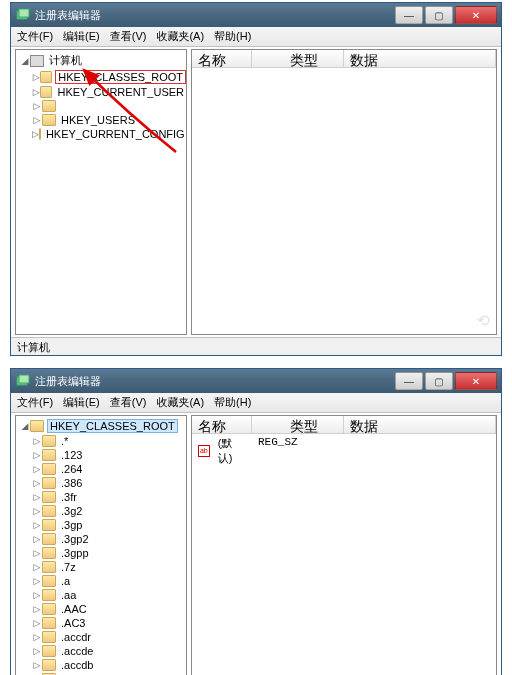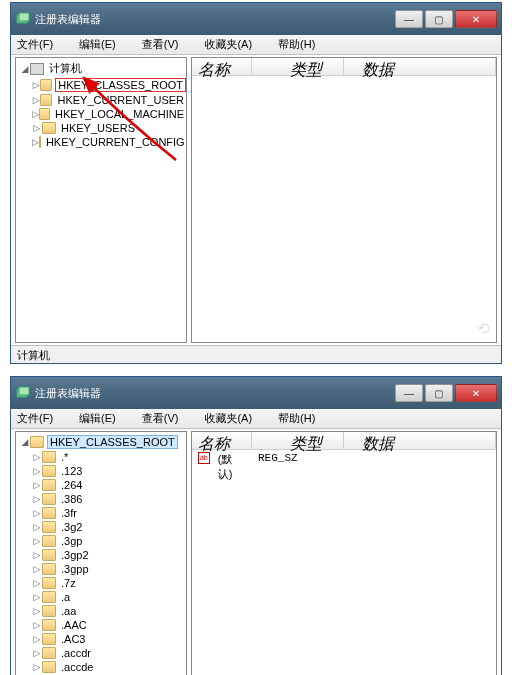--- a/index.html
+++ b/index.html
@@ -1,38 +1,38 @@
 <!DOCTYPE html>
 <html><head>
 <meta charset="utf-8">
 <style>
 *{box-sizing:border-box;margin:0;padding:0;font-family:"Microsoft YaHei",Tahoma,sans-serif;font-size:11px;}
 body{background:#fff;width:512px;}
 .window{border:1px solid #2b5a8a;margin:2px 10px 8px 10px;background:#fff;position:relative;}
-.titlebar{height:32px;background:linear-gradient(to bottom,#5d7a94 0%,#4a6780 50%,#3d5a73 100%);display:flex;align-items:center;padding:0 4px;color:#fff;position:relative;}
+.titlebar{height:24px;background:linear-gradient(to bottom,#5d7a94 0%,#4a6780 50%,#3d5a73 100%);display:flex;align-items:center;padding:0 4px;color:#fff;position:relative;}
 .titlebar .icon{width:16px;height:16px;margin-right:4px;display:flex;align-items:center;justify-content:center;}
 .titlebar .title{flex:1;font-size:11px;}
 .winbtns{display:flex;gap:2px;}
 .winbtn{width:28px;height:18px;border:1px solid rgba(0,0,0,0.3);border-radius:2px;display:flex;align-items:center;justify-content:center;font-size:10px;color:#333;background:linear-gradient(to bottom,#f0f0f0,#d0d0d0);}
 .winbtn.close{background:linear-gradient(to bottom,#e97070,#c93030);color:#fff;width:42px;}
-.menubar{height:20px;background:linear-gradient(to bottom,#f5f5f5,#e8e8e8);display:flex;align-items:center;padding:0 6px;gap:26px;border-bottom:1px solid #c0c0c0;}
+.menubar{height:20px;background:linear-gradient(to bottom,#f5f5f5,#e8e8e8);display:flex;align-items:center;padding:0 6px;gap:10px;border-bottom:1px solid #c0c0c0;}
 .menubar span{color:#000;cursor:default;}
 .content{display:flex;height:290px;}
 .content.tall{height:305px;}
 .tree{width:172px;border:1px solid #888;margin:2px 2px 2px 4px;background:#fff;overflow:auto;padding:2px 0;position:relative;}
 .list{flex:1;border:1px solid #888;margin:2px 4px 2px 2px;background:#fff;display:flex;flex-direction:column;position:relative;overflow:hidden;}
 .list-header{display:flex;background:linear-gradient(to bottom,#fff,#ececec);border-bottom:1px solid #cfcfcf;height:18px;}
-.list-header div{padding:2px 6px;border-right:1px solid #d0d0d0;font-size:16px;font-style:italic;}
+.list-header div{padding:2px 6px;border-right:1px solid #d0d0d0;font-size:14px;}
 .col-name{width:60px;}
 .col-type{width:60px;margin-left:32px;}
-.col-data{flex:1;margin-left:12px;}
+.col-data{flex:1;}
 .list-body{flex:1;}
 .list-row{display:flex;padding:1px 0;}
 .list-row .cell{padding:1px 6px;font-size:11px;}
-.list-row .icon-cell{width:60px;display:flex;gap:8px;}
+.list-row .icon-cell{width:60px;display:flex;align-items:center;gap:8px;}
 .statusbar{height:18px;background:#f0f0f0;border-top:1px solid #c0c0c0;padding:2px 6px;font-size:11px;}
 .tree-item{display:flex;align-items:center;padding:1px 0 1px 4px;white-space:nowrap;}
 .tree-item .exp{width:10px;display:inline-flex;justify-content:center;color:#666;font-size:9px;}
 .tree-item .folder{width:14px;height:12px;background:linear-gradient(to bottom,#ffe9a6,#f0c97a);border:1px solid #c9a860;border-radius:1px;margin-right:3px;}
 .tree-item .pc{width:14px;height:12px;background:#ddd;border:1px solid #888;margin-right:3px;position:relative;}
 .tree-item.selected .label{background:#cde8ff;border:1px solid #7bb3e0;padding:0 2px;}
 .tree-item.highlighted .label{border:1px solid #e03030;padding:0 2px;}
 .label{font-size:11px;padding:0 2px;}
 .indent1{padding-left:16px;}
 .arrow{position:absolute;pointer-events:none;}
@@ -77,21 +77,20 @@
         <span class="label">HKEY_CLASSES_ROOT</span>
       </div>
       <div class="tree-item indent1">
         <span class="exp">▷</span>
         <span class="folder"></span>
         <span class="label">HKEY_CURRENT_USER</span>
       </div>
       <div class="tree-item indent1">
         <span class="exp">▷</span>
         <span class="folder"></span>
-        <span class="label">HKEY_LOCAL_MACHINE</span>
       </div>
       <div class="tree-item indent1">
         <span class="exp">▷</span>
         <span class="folder"></span>
         <span class="label">HKEY_USERS</span>
       </div>
       <div class="tree-item indent1">
         <span class="exp">▷</span>
         <span class="folder"></span>
         <span class="label">HKEY_CURRENT_CONFIG</span>

